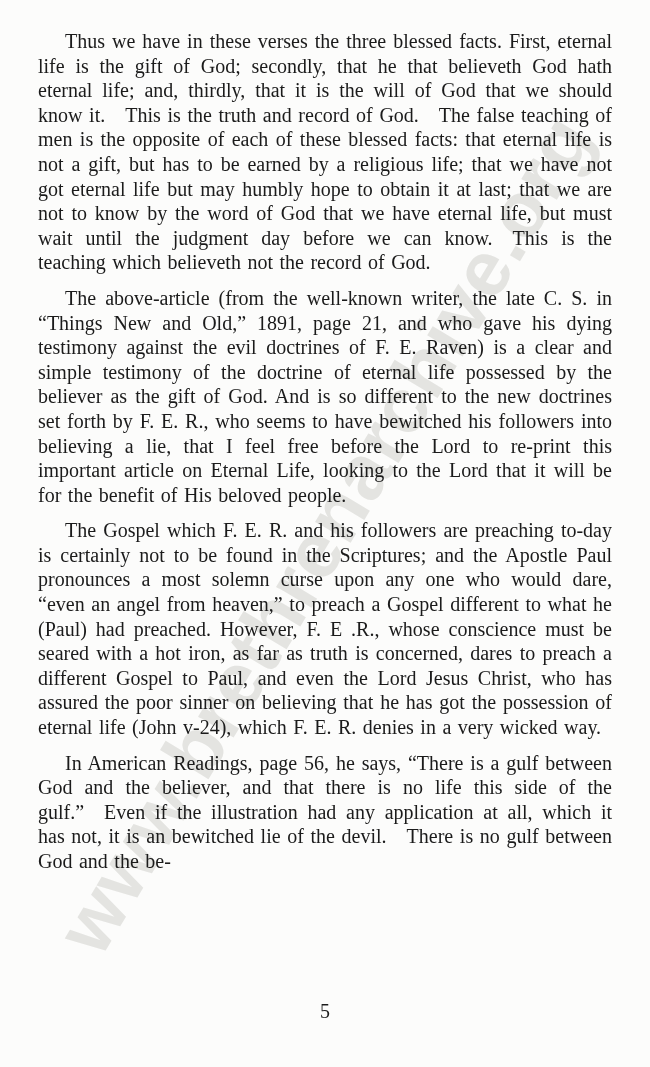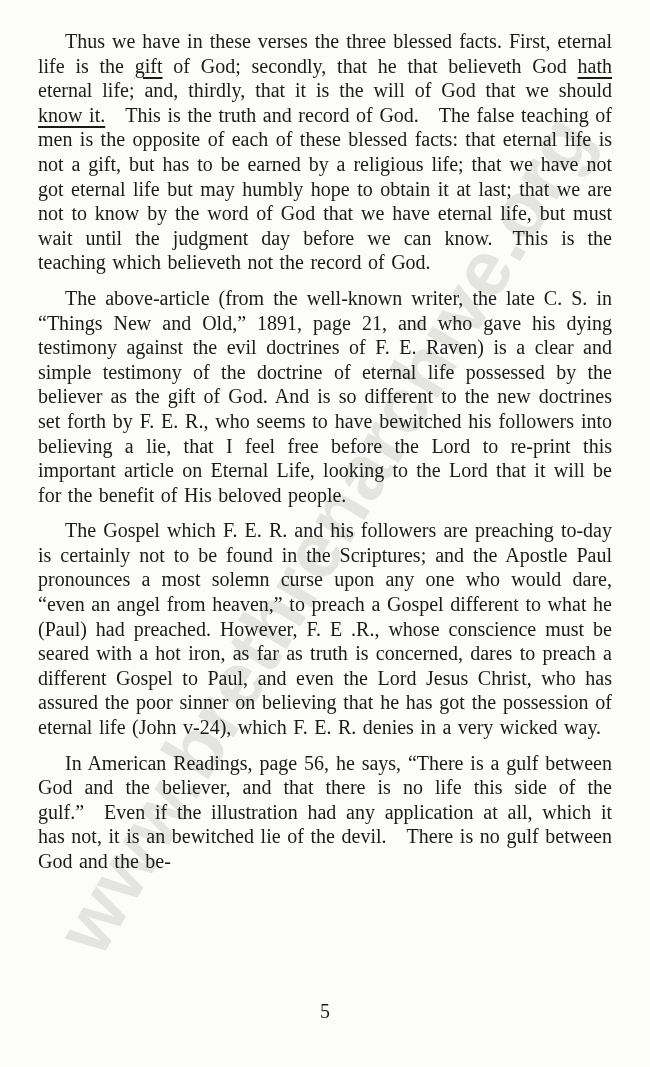--- a/index.html
+++ b/index.html
@@ -38,21 +38,21 @@
     font-size: 20px;
     line-height: 24.6px;
     text-align: justify;
     word-spacing: 1.5px;
   }
   .page-text p {
     margin: 0 0 11px 0;
     text-indent: 27px;
   }
   .i { }
-  .u { text-decoration: underline; text-underline-offset: 4px; text-decoration-thickness: 1.5px; }
+  .u { text-underline-offset: 4px; text-decoration-thickness: 1.5px; }
   .pagenum {
     position: absolute;
     left: 0;
     right: 0;
     top: 1000px;
     text-align: center;
     font-size: 20px;
     z-index: 1;
   }
 </style>

